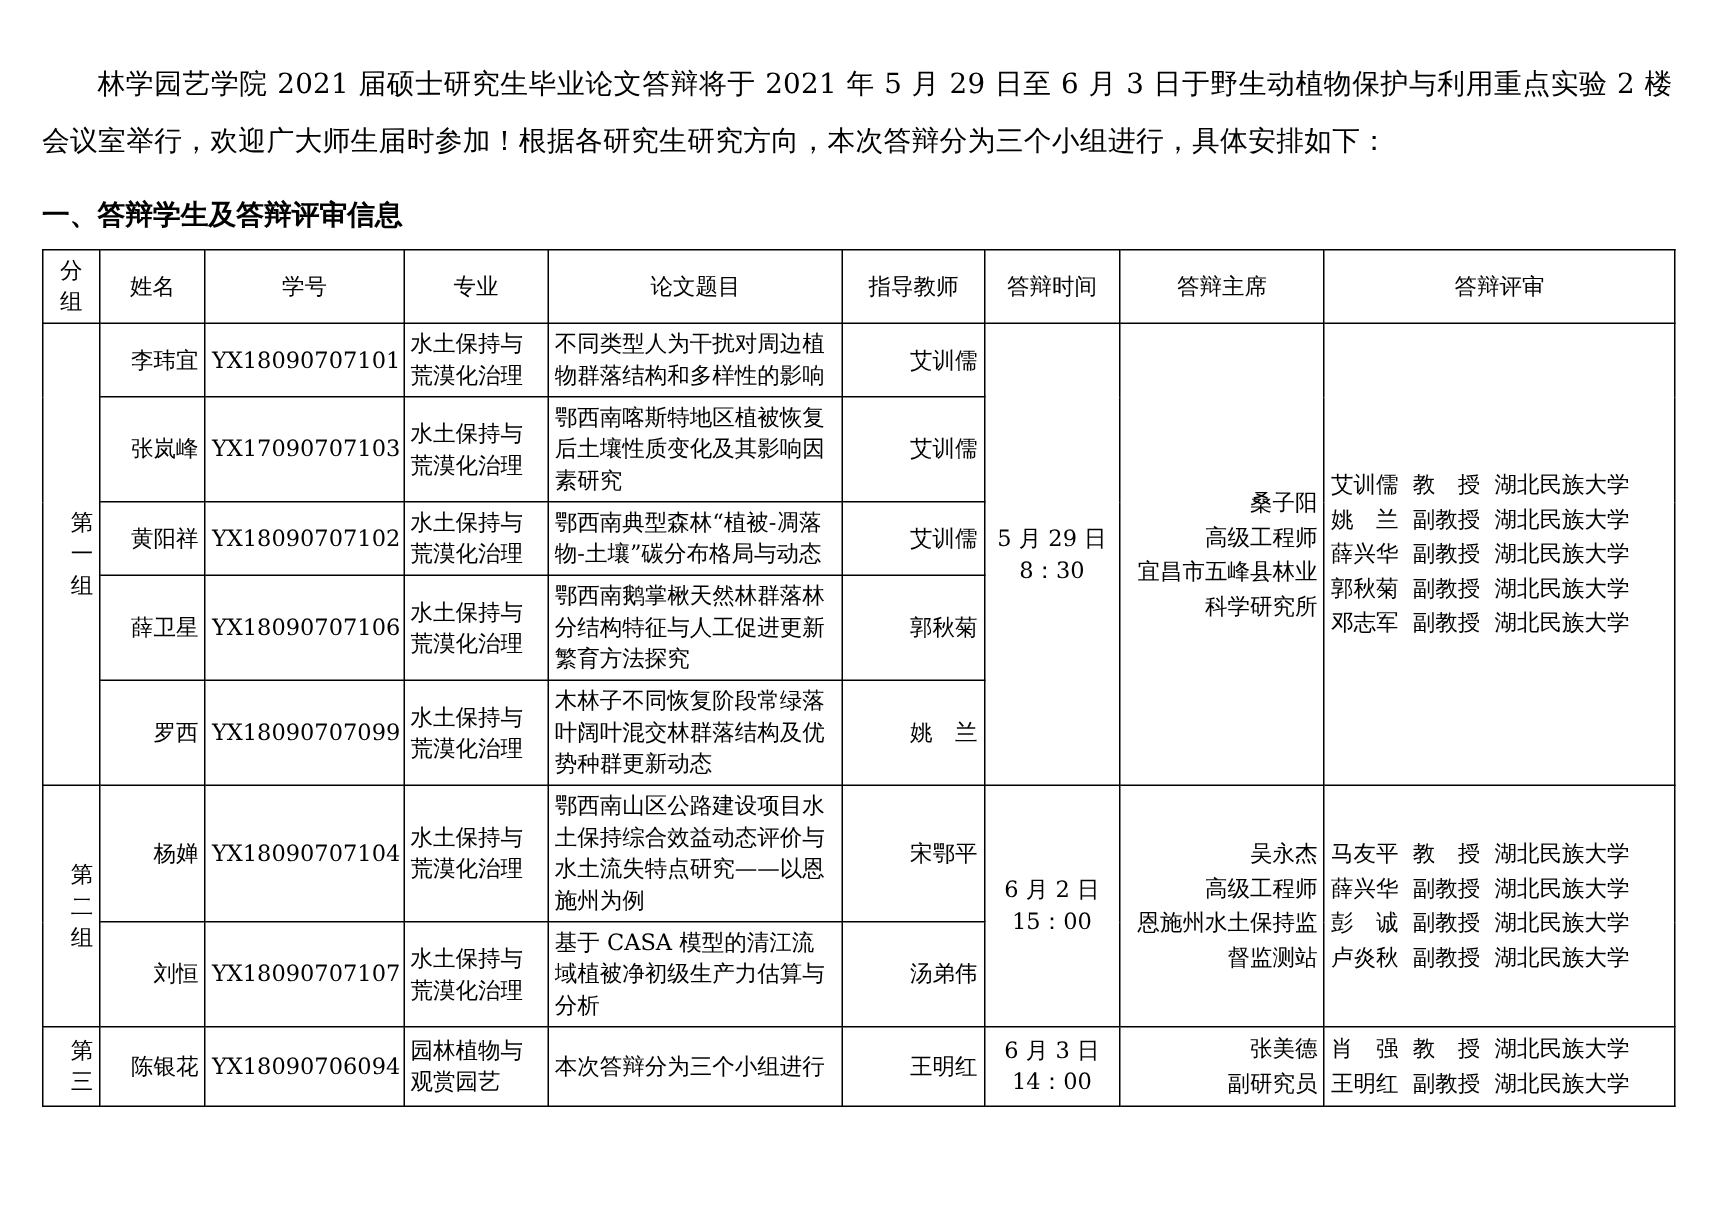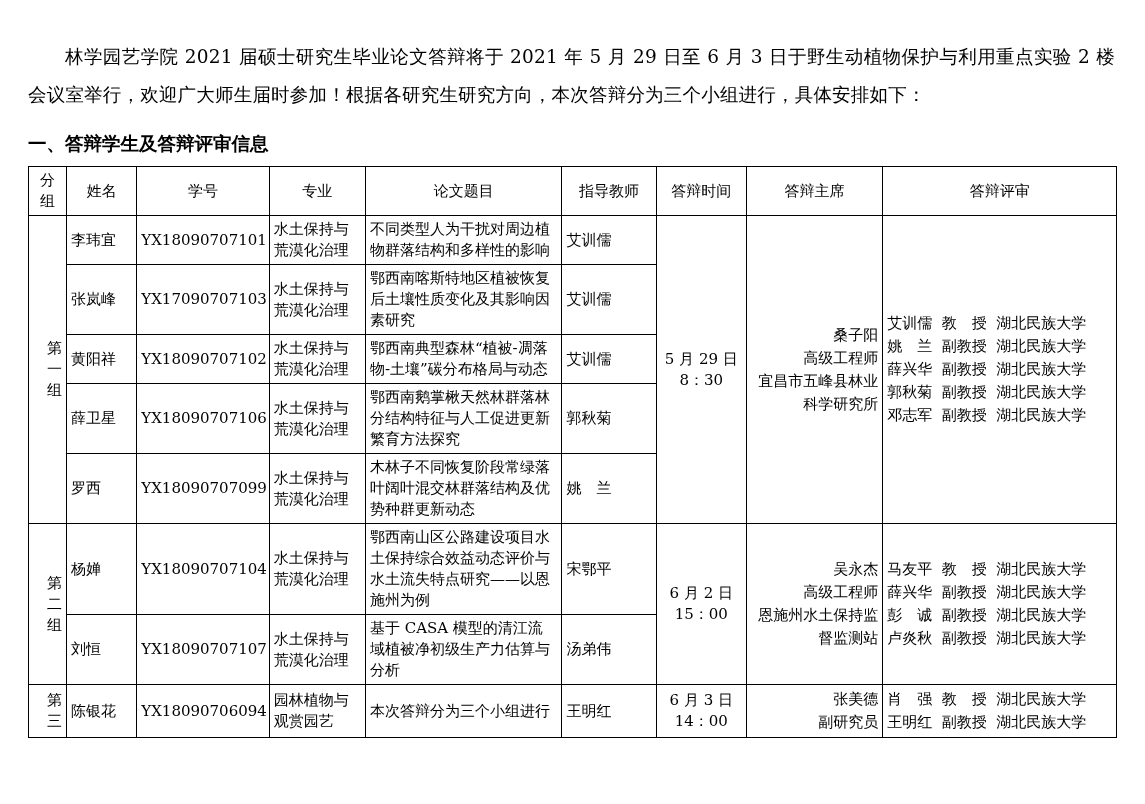--- a/index.html
+++ b/index.html
@@ -58,21 +58,21 @@
   .c-group   { width: 38px;  text-align: center; }
   .c-name    { width: 70px;  text-align: center; }
   .c-id      { width: 132px; text-align: center; }
   .c-major   { width: 96px;  text-align: left; }
   .c-title   { width: 196px; text-align: left; }
   .c-teacher { width: 94px;  text-align: center; }
   .c-time    { width: 90px;  text-align: center; }
   .c-chair   { width: 136px; text-align: center; }
   .c-review  { width: 233px; text-align: left; }
 
-  td.center { text-align: left; }
+  td.center { text-align: right; }
   td.major  { text-align: left; }
   td.title  { text-align: left; }
   .chair-cell div, .review-cell div { line-height: 23px; }
   .chair-cell { text-align: right; }
   .review-cell { text-align: left; white-space: pre; font-size: 14.5px; }
   .vgroup {
     text-align: right;
     line-height: 22px;
   }
   .time-cell { text-align: center; line-height: 24px; }

